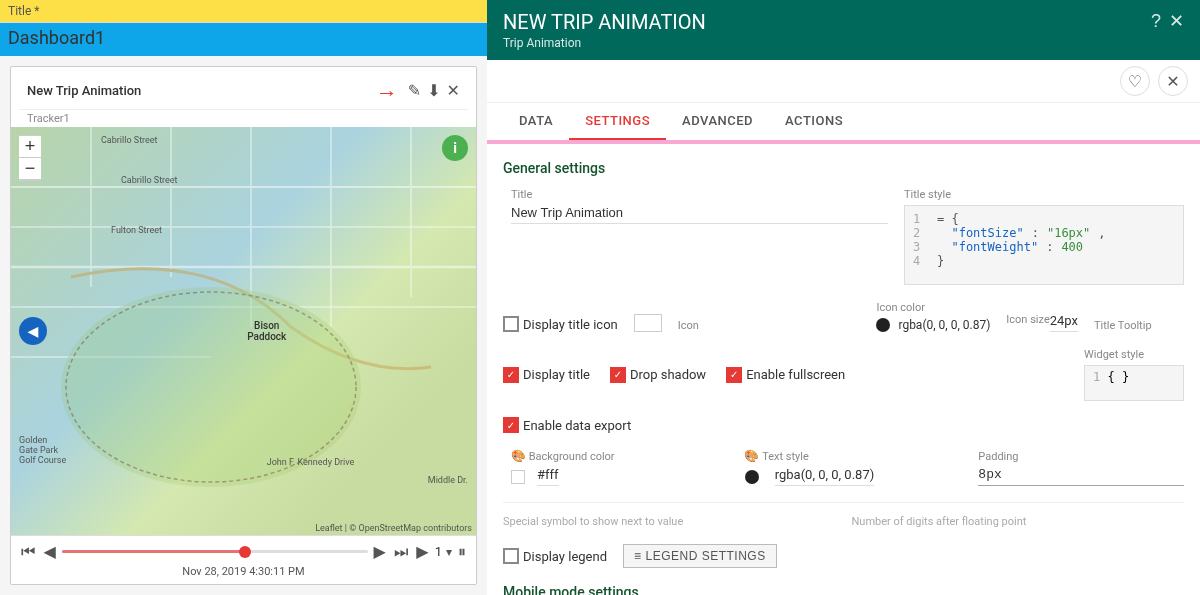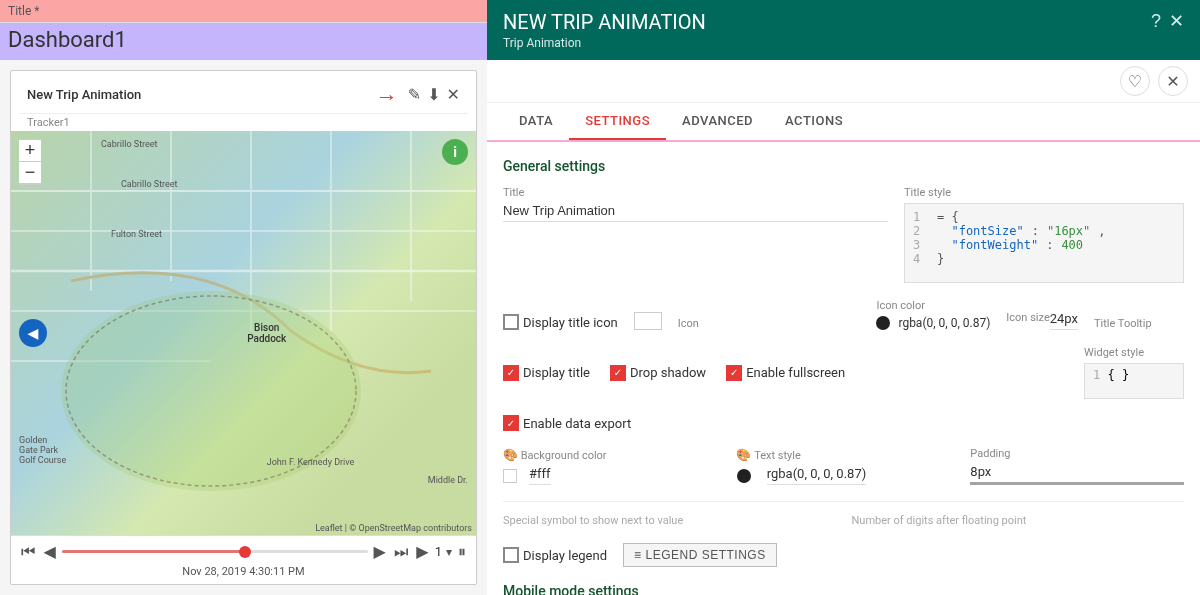--- a/index.html
+++ b/index.html
@@ -7,32 +7,32 @@
 
     
     .left-panel {
       width: 487px;
       background: #f5f5f5;
       display: flex;
       flex-direction: column;
       flex-shrink: 0;
     }
     .dashboard-title-bar {
-      background: #fca5a5;
+      background: #fde047;
       padding: 4px 8px;
       font-size: 12px;
       color: #555;
       border-bottom: 1px solid #ddd;
     }
     .dashboard-title {
-      font-size: 22px;
+      font-size: 18px;
       font-weight: 400;
       color: #333;
       padding: 4px 8px 8px;
-      background: #c4b5fd;
+      background: #0ea5e9;
     }
     .widget-container {
       margin: 10px;
       background: #fff;
       border: 1px solid #ccc;
       border-radius: 2px;
       flex: 1;
       display: flex;
       flex-direction: column;
     }
@@ -269,21 +269,21 @@
       align-items: center;
       justify-content: center;
       cursor: pointer;
       font-size: 16px;
       color: #555;
     }
 
     
     .tabs-bar {
       display: flex;
-      border-bottom: 2px solid #f9a8d4;
+      border-bottom: 4px solid #f9a8d4;
       padding: 0 16px;
     }
     .tab {
       padding: 10px 16px;
       font-size: 13px;
       color: #555;
       cursor: pointer;
       border-bottom: 2px solid transparent;
       font-weight: 500;
       text-transform: uppercase;
@@ -309,20 +309,21 @@
     .settings-row {
       display: flex;
       gap: 16px;
       margin-bottom: 16px;
       align-items: flex-start;
     }
     .field-group {
       display: flex;
       flex-direction: column;
       flex: 1;
+      margin-left: 8px;
     }
     .field-label {
       font-size: 11px;
       color: #888;
       margin-bottom: 4px;
     }
     .field-value {
       font-size: 13px;
       color: #333;
       border-bottom: 1px solid #ddd;
@@ -443,22 +444,23 @@
       color: #555;
       background: #f5f5f5;
       cursor: pointer;
       letter-spacing: 0.5px;
     }
 
     
     .padding-field {
       font-size: 13px;
       color: #333;
-      border-bottom: 3px solid #a3a3a3;
+      border-bottom: 1px solid #a3a3a3;
       padding-bottom: 3px;
+      font-family: Liberation Mono, monospace;
     }
 
     .settings-grid-2 {
       display: grid;
       grid-template-columns: 1fr 1fr;
       gap: 16px;
       margin-bottom: 12px;
     }
     .full-width-label {
       font-size: 11px;

